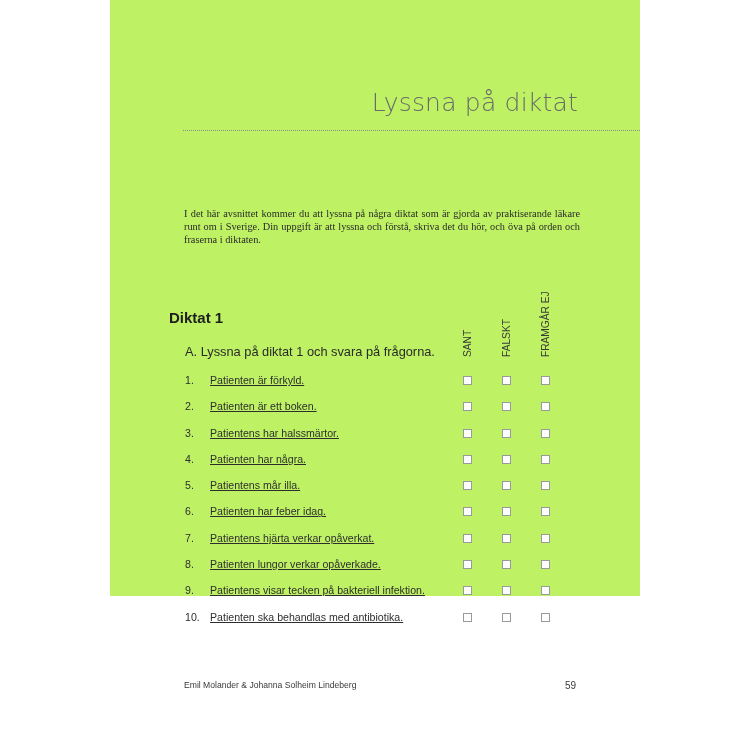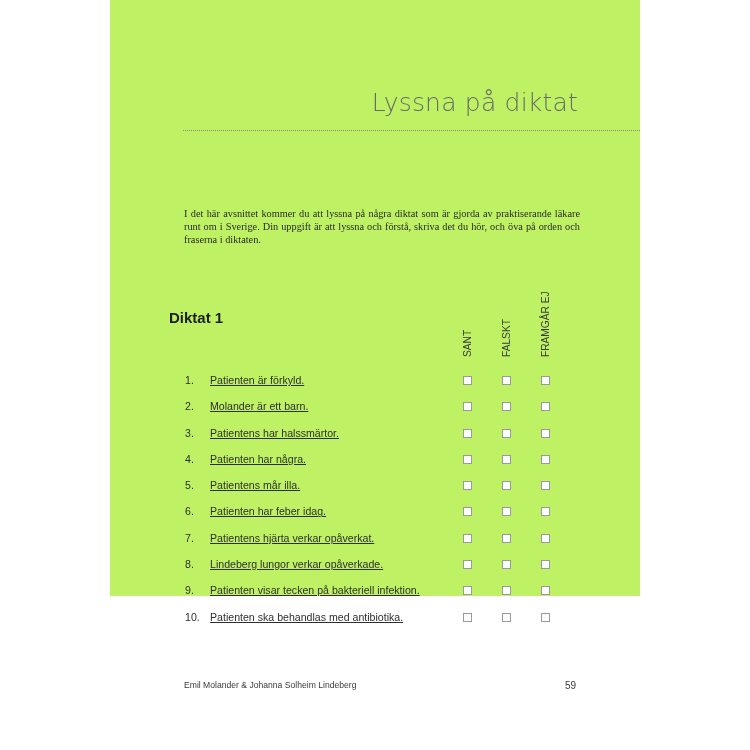--- a/index.html
+++ b/index.html
@@ -149,36 +149,37 @@
 
 <div class="page">
   <div class="title">Lyssna på diktat</div>
   <div class="title-rule"></div>
 
   <div class="intro">
     <p>I det här avsnittet kommer du att lyssna på några diktat som är gjorda av praktiserande läkare runt om i Sverige. Din uppgift är att lyssna och förstå, skriva det du hör, och öva på orden och fraserna i diktaten.</p>
   </div>
 
   <div class="section-heading">Diktat 1</div>
+  <div class="instruction">A. Lyssna på diktat 1 och svara på frågorna.</div>
 
   <div class="col-label col-sant">SANT</div>
   <div class="col-label col-falskt">FALSKT</div>
   <div class="col-label col-framgar">FRAMGÅR EJ</div>
 
   <div class="rows">
     <div class="row">
       <span class="num">1.</span>
       <span class="stmt">Patienten är förkyld.</span>
       <span class="cb c1"></span>
       <span class="cb c2"></span>
       <span class="cb c3"></span>
     </div>
     <div class="row">
       <span class="num">2.</span>
-      <span class="stmt">Molander är ett barn.</span>
+      <span class="stmt">Patienten är ett boken.</span>
       <span class="cb c1"></span>
       <span class="cb c2"></span>
       <span class="cb c3"></span>
     </div>
     <div class="row">
       <span class="num">3.</span>
       <span class="stmt">Patientens har halssmärtor.</span>
       <span class="cb c1"></span>
       <span class="cb c2"></span>
       <span class="cb c3"></span>
@@ -206,28 +207,28 @@
     </div>
     <div class="row">
       <span class="num">7.</span>
       <span class="stmt">Patientens hjärta verkar opåverkat.</span>
       <span class="cb c1"></span>
       <span class="cb c2"></span>
       <span class="cb c3"></span>
     </div>
     <div class="row">
       <span class="num">8.</span>
-      <span class="stmt">Lindeberg lungor verkar opåverkade.</span>
+      <span class="stmt">Patienten lungor verkar opåverkade.</span>
       <span class="cb c1"></span>
       <span class="cb c2"></span>
       <span class="cb c3"></span>
     </div>
     <div class="row">
       <span class="num">9.</span>
-      <span class="stmt">Patienten visar tecken på bakteriell infektion.</span>
+      <span class="stmt">Patientens visar tecken på bakteriell infektion.</span>
       <span class="cb c1"></span>
       <span class="cb c2"></span>
       <span class="cb c3"></span>
     </div>
     <div class="row">
       <span class="num">10.</span>
       <span class="stmt">Patienten ska behandlas med antibiotika.</span>
       <span class="cb c1"></span>
       <span class="cb c2"></span>
       <span class="cb c3"></span>

